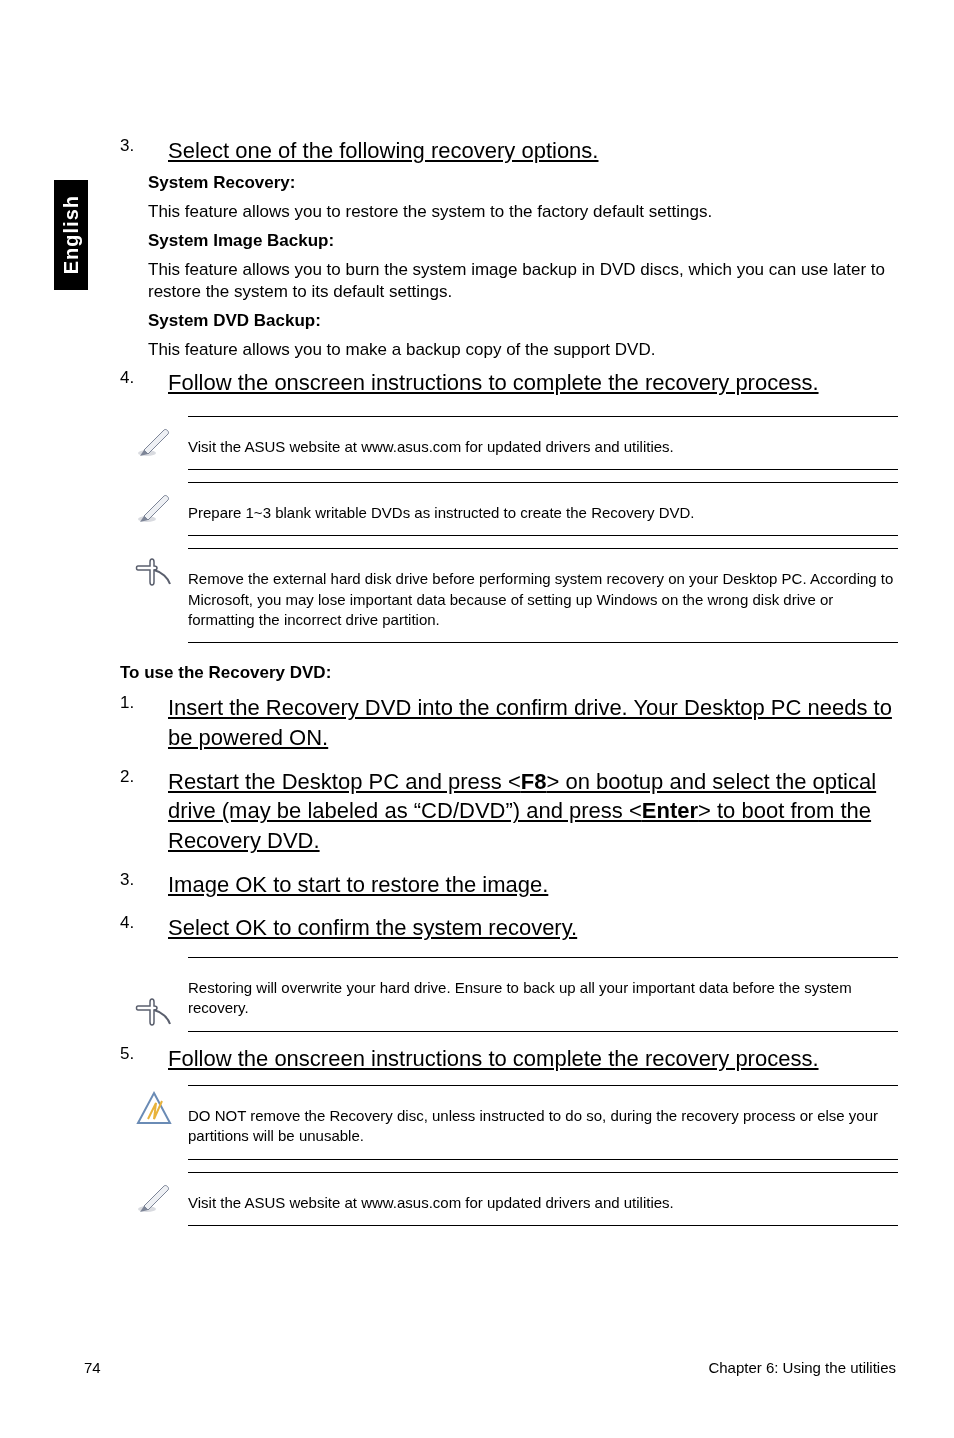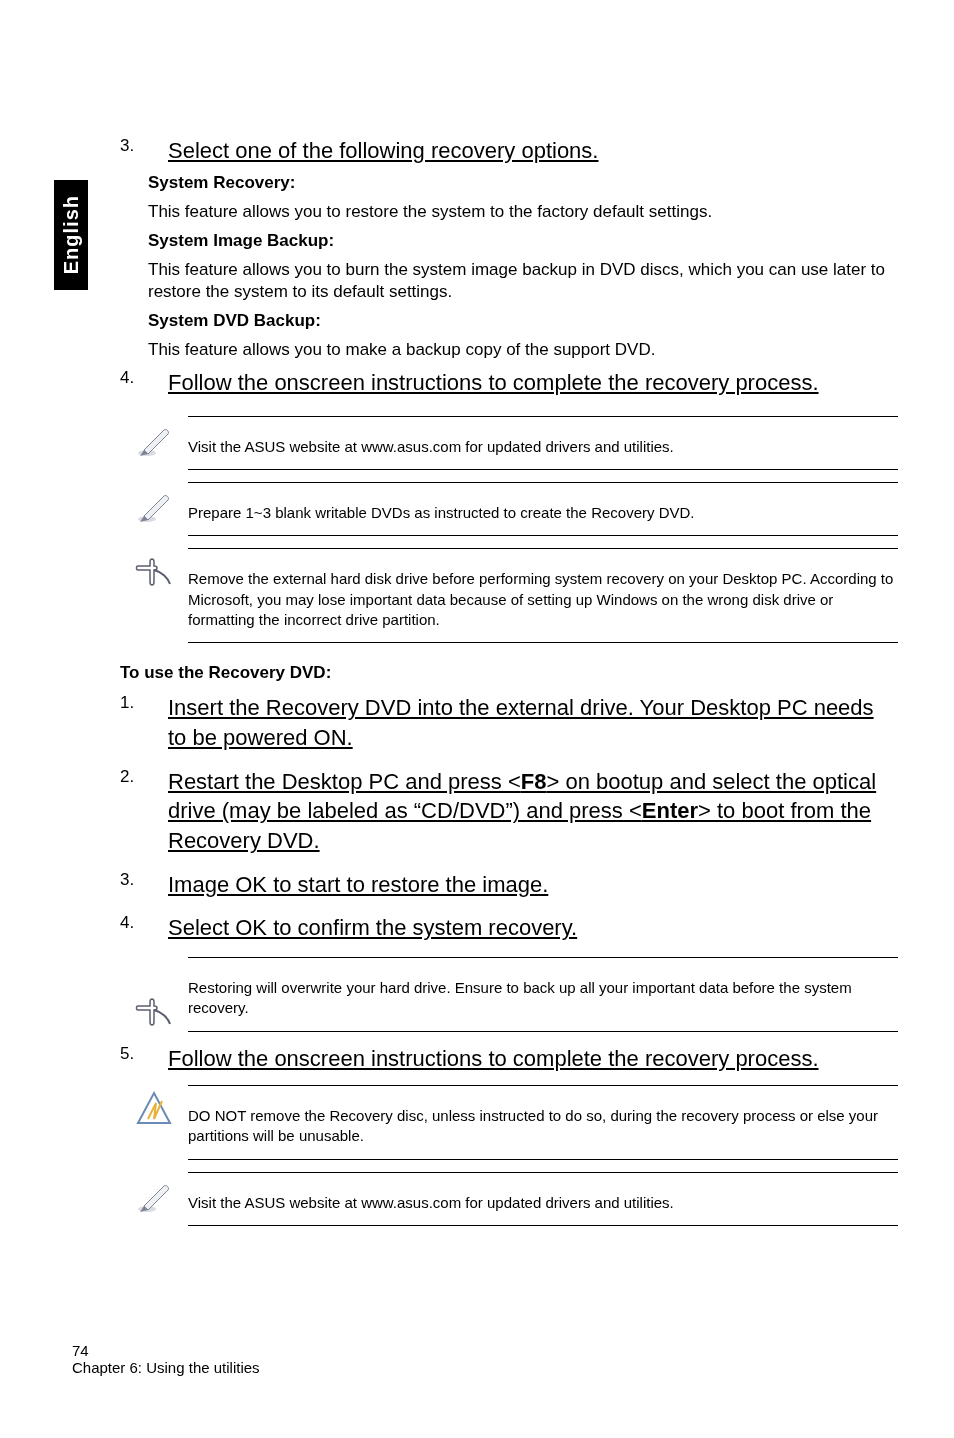--- a/index.html
+++ b/index.html
@@ -35,21 +35,21 @@
   .num-item .num { width: 48px; font-size: 17px; }
   .num-item .txt { flex: 1; font-size: 22px; line-height: 1.35; text-decoration: underline; }
   .sub { margin-left: 28px; margin-top: 6px; margin-bottom: 6px; font-size: 17px; line-height: 1.35; }
   .sub.bold { font-weight: bold; }
   .note-block { display: flex; align-items: flex-start; margin-left: 0; margin-top: 18px; margin-bottom: 12px; }
   .note-block .icon { width: 68px; display: flex; justify-content: center; padding-top: 4px; }
   .note-block .note-body { flex: 1; border-top: 1px solid #000; border-bottom: 1px solid #000; padding: 20px 0 12px 0; font-size: 15px; line-height: 1.35; }
   .h2 { font-size: 22px; font-weight: bold; margin-top: 44px; margin-bottom: 14px; }
   .h3 { font-size: 17px; font-weight: bold; margin-top: 20px; margin-bottom: 10px; }
   .ol-spaced .num-item { margin-bottom: 14px; }
-  .footer { position: absolute; left: 72px; bottom: 62px; width: 812px; display: flex; justify-content: space-between; font-size: 15px; flex-direction: column; }
+  .footer { position: absolute; left: 84px; bottom: 62px; width: 812px; display: flex; justify-content: space-between; font-size: 15px; }
   svg { display: block; }
 </style>
 </head>
 <body>
 
 <div class="page">
 
   <div class="side-tab">
     <span>English</span>
   </div>
@@ -106,21 +106,21 @@
           </svg>
       </div>
       <div class="note-body">Remove the external hard disk drive before performing system recovery on your Desktop PC. According to Microsoft, you may lose important data because of setting up Windows on the wrong disk drive or formatting the incorrect drive partition.</div>
     </div>
 
     <div class="h3">To use the Recovery DVD:</div>
 
     <div class="ol-spaced">
       <div class="num-item">
         <div class="num">1.</div>
-        <div class="txt">Insert the Recovery DVD into the external drive. Your Desktop PC needs to be powered ON.</div>
+        <div class="txt">Insert the Recovery DVD into the confirm drive. Your Desktop PC needs to be powered ON.</div>
       </div>
       <div class="num-item">
         <div class="num">2.</div>
         <div class="txt">
           <span>Restart the Desktop PC and press &lt;</span><b>F8</b><span>&gt; on bootup and select the optical drive (may be labeled as “CD/DVD”) and press &lt;</span><b>Enter</b><span>&gt; to boot from the Recovery DVD.</span>
         </div>
       </div>
       <div class="num-item">
         <div class="num">3.</div>
         <div class="txt">Image OK to start to restore the image.</div>

